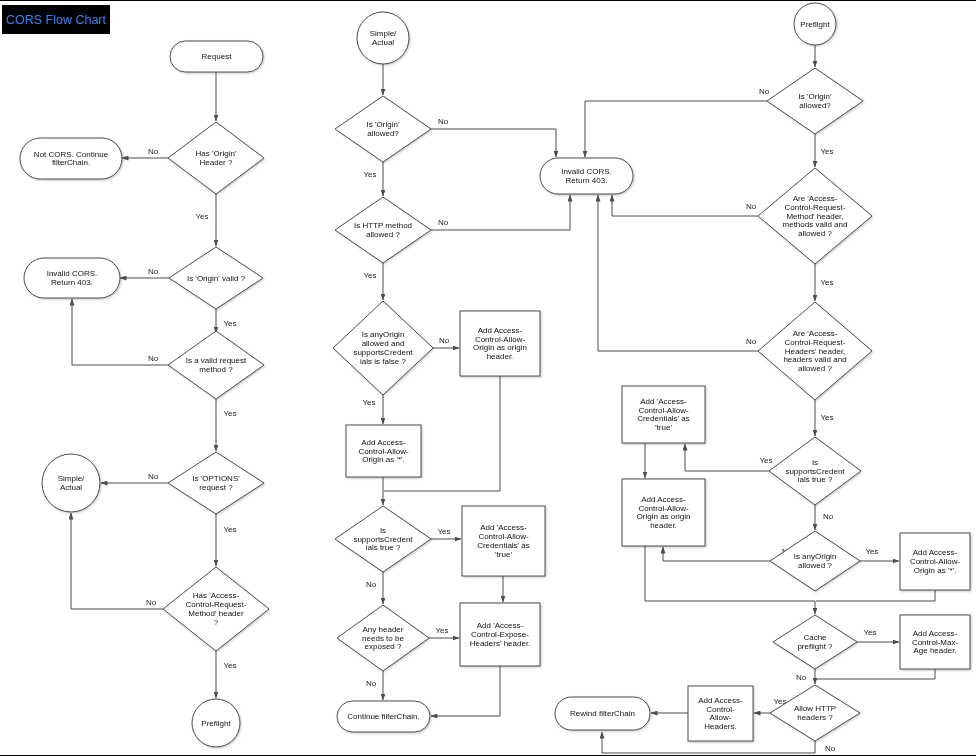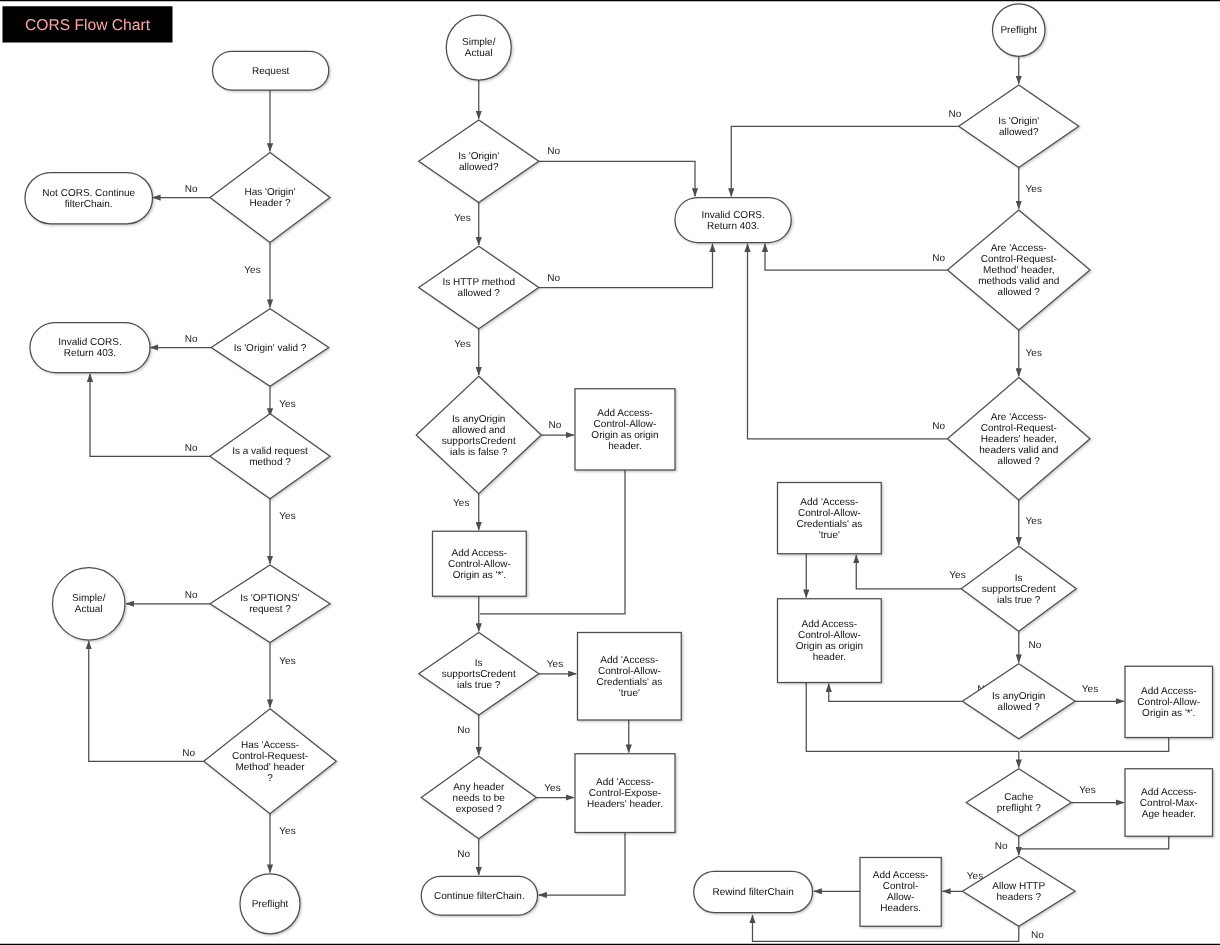--- a/index.html
+++ b/index.html
@@ -2,21 +2,21 @@
 <html><head>
 <meta charset="utf-8">
 <style>
   html,body{margin:0;padding:0;background:#fff;}
   .canvas{
     position:relative;width:976px;height:756px;background:#fff;
     border-top:1px solid #000;border-bottom:1px solid #000;box-sizing:border-box;
     font-family:"Liberation Sans",sans-serif;overflow:hidden;
   }
   .title{
-    position:absolute;left:2px;top:4px;width:136px;height:29px;background:#000;color:#fca5a5;
+    position:absolute;left:2px;top:4px;width:108px;height:29px;background:#000;color:#3b82f6;
     font-size:12.5px;display:flex;align-items:center;justify-content:center;z-index:2;
   }
   svg{position:absolute;left:0;top:0;}
   .shape{fill:#fff;stroke:#4d4d4d;stroke-width:1;filter:drop-shadow(1.5px 1.5px 1px rgba(0,0,0,0.22));}
   .edge{fill:none;stroke:#4d4d4d;stroke-width:1;}
   .nlabel{font-size:8px;fill:#111;text-anchor:middle;dominant-baseline:central;}
   .elabel{font-size:8px;fill:#222;text-anchor:middle;dominant-baseline:central;
           paint-order:stroke;stroke:#fff;stroke-width:2.5px;}
 </style>
 </head>

